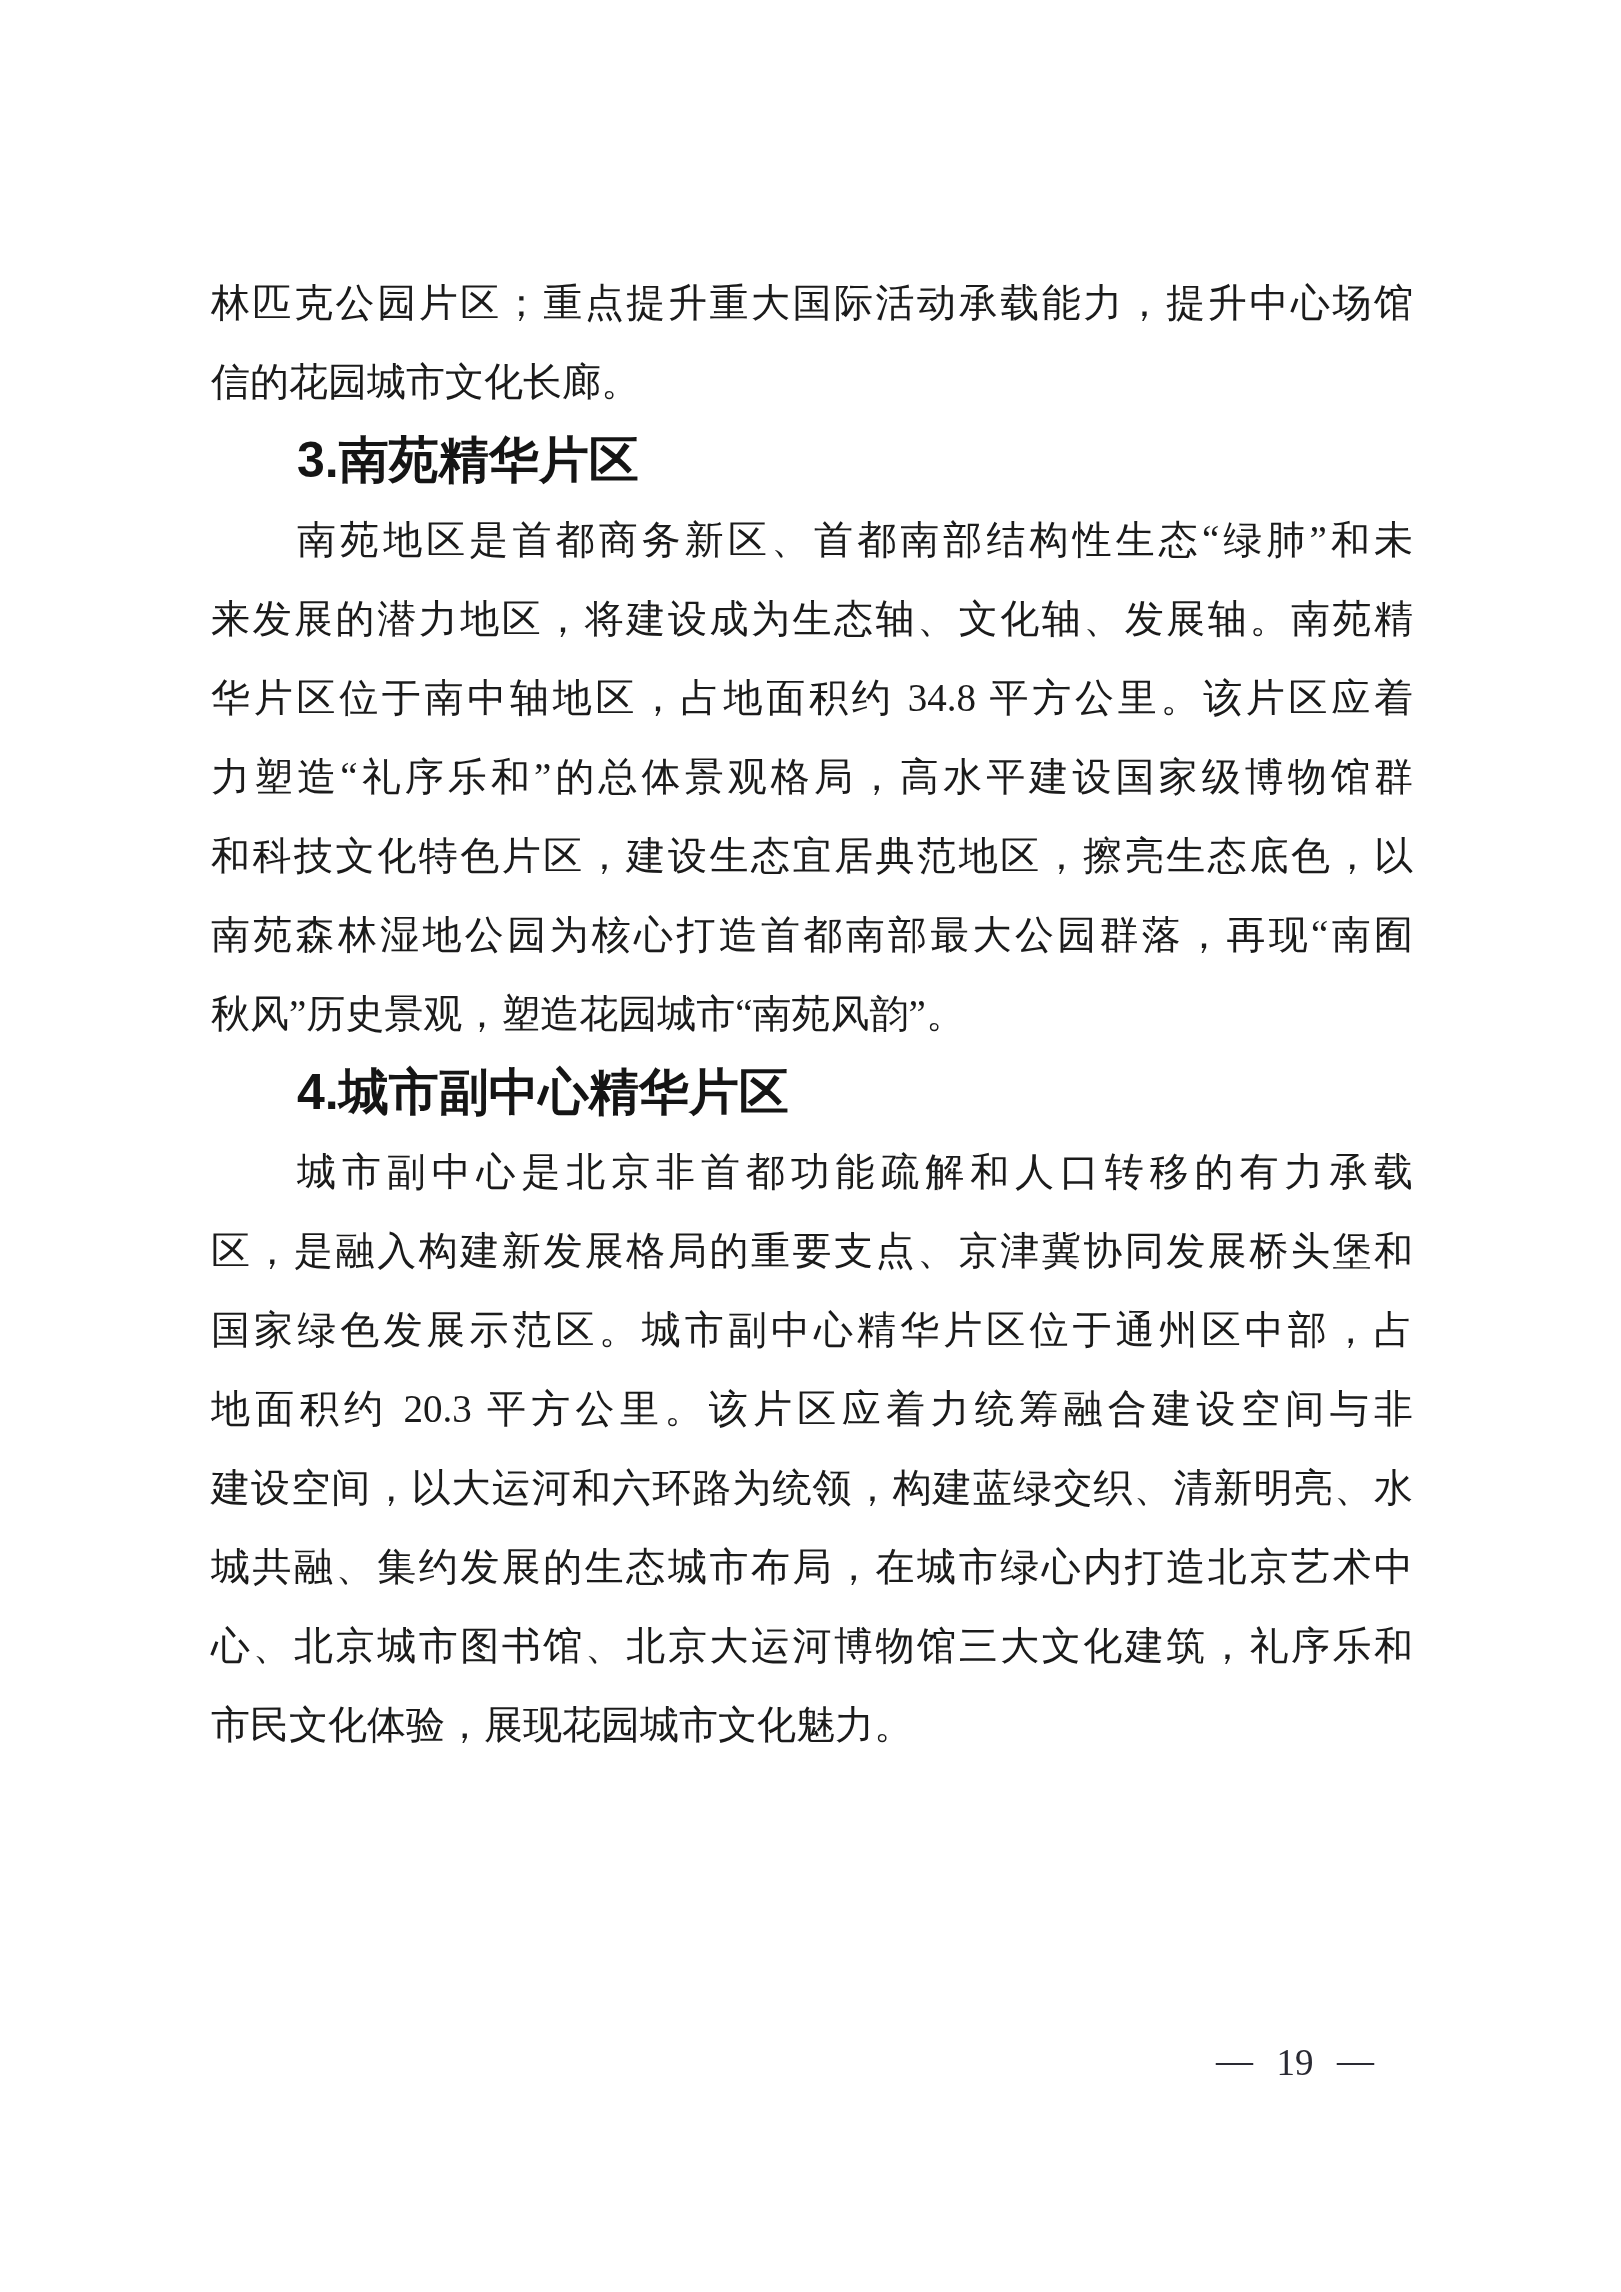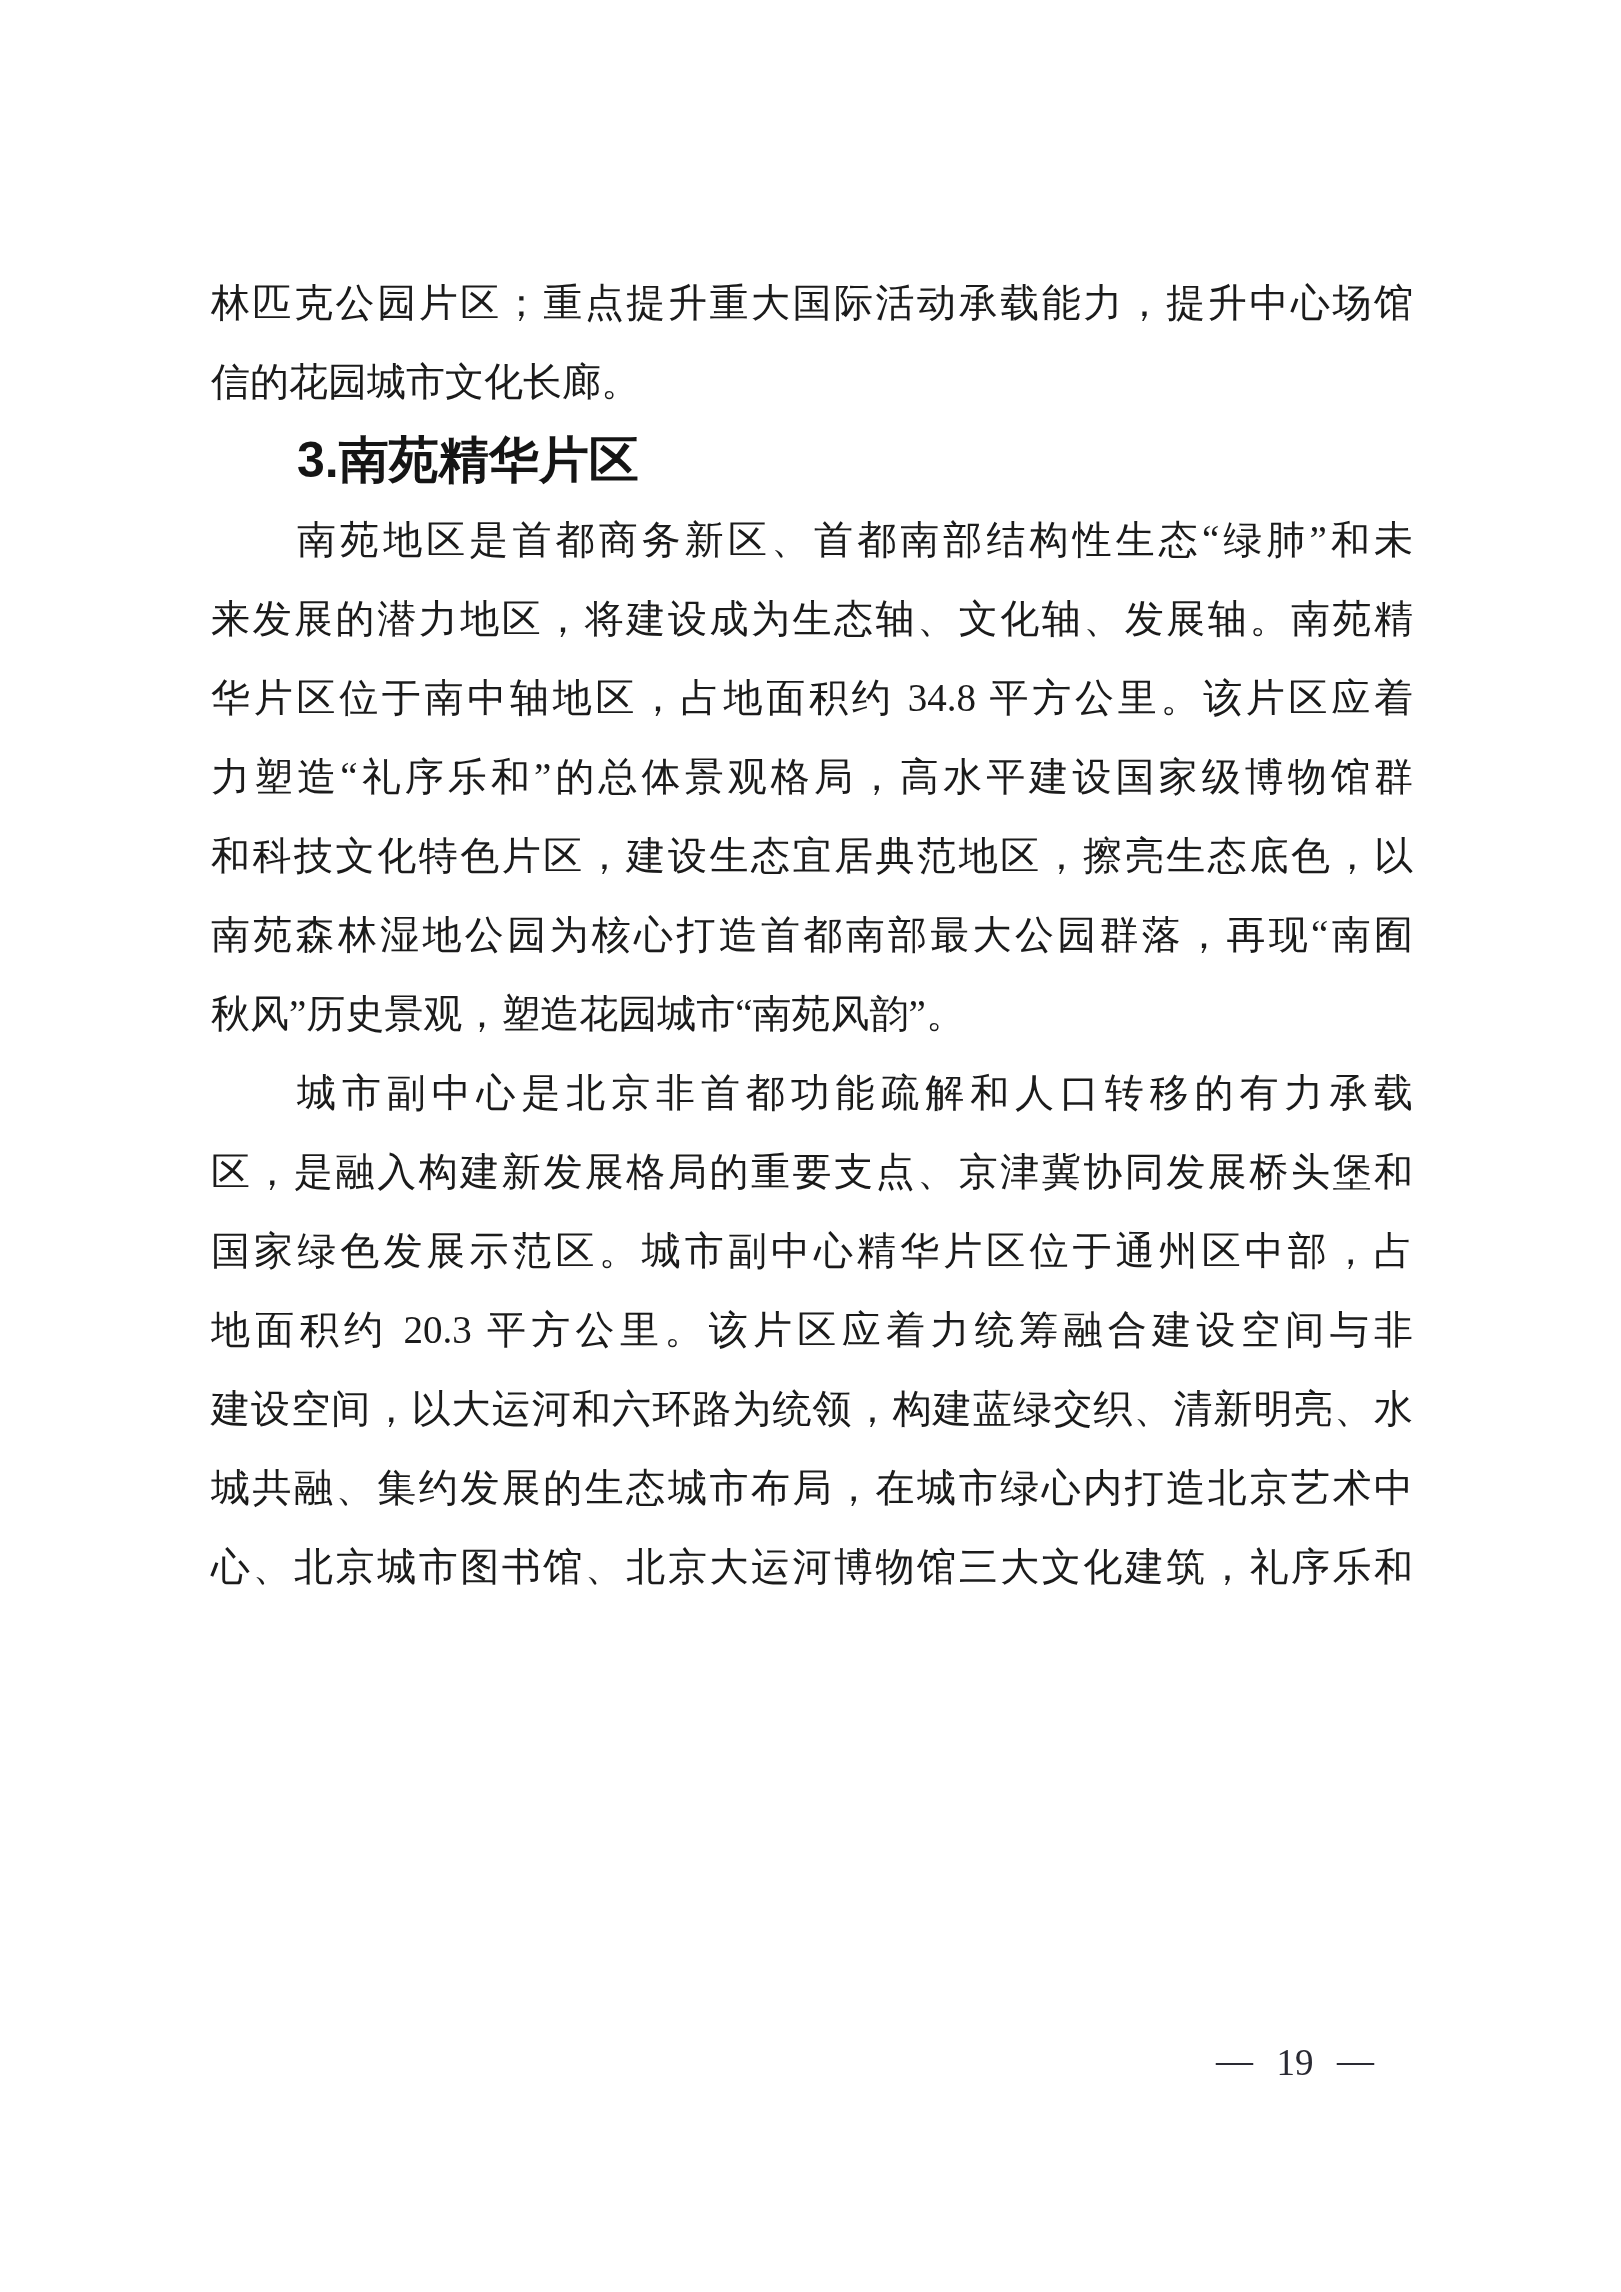--- a/index.html
+++ b/index.html
@@ -82,28 +82,30 @@
   <h2 class="heading">3.南苑精华片区</h2>
 
   <p class="line indent">南苑地区是首都商务新区、首都南部结构性生态“绿肺”和未</p>
   <p class="line">来发展的潜力地区，将建设成为生态轴、文化轴、发展轴。南苑精</p>
   <p class="line">华片区位于南中轴地区，占地面积约 34.8 平方公里。该片区应着</p>
   <p class="line">力塑造“礼序乐和”的总体景观格局，高水平建设国家级博物馆群</p>
   <p class="line">和科技文化特色片区，建设生态宜居典范地区，擦亮生态底色，以</p>
   <p class="line">南苑森林湿地公园为核心打造首都南部最大公园群落，再现“南囿</p>
   <p class="line short">秋风”历史景观，塑造花园城市“南苑风韵”。</p>
 
+  <h2 class="heading">4.城市副中心精华片区</h2>
 
   <p class="line indent">城市副中心是北京非首都功能疏解和人口转移的有力承载</p>
   <p class="line">区，是融入构建新发展格局的重要支点、京津冀协同发展桥头堡和</p>
   <p class="line">国家绿色发展示范区。城市副中心精华片区位于通州区中部，占</p>
   <p class="line">地面积约 20.3 平方公里。该片区应着力统筹融合建设空间与非</p>
   <p class="line">建设空间，以大运河和六环路为统领，构建蓝绿交织、清新明亮、水</p>
   <p class="line">城共融、集约发展的生态城市布局，在城市绿心内打造北京艺术中</p>
   <p class="line">心、北京城市图书馆、北京大运河博物馆三大文化建筑，礼序乐和</p>
+  <p class="line short">市民文化体验，展现花园城市文化魅力。</p>
 
 
 
 </main>
 
 <footer class="page-footer">
   <span class="dash">—</span>
   <span class="num">19</span>
   <span class="dash">—</span>
 </footer>

